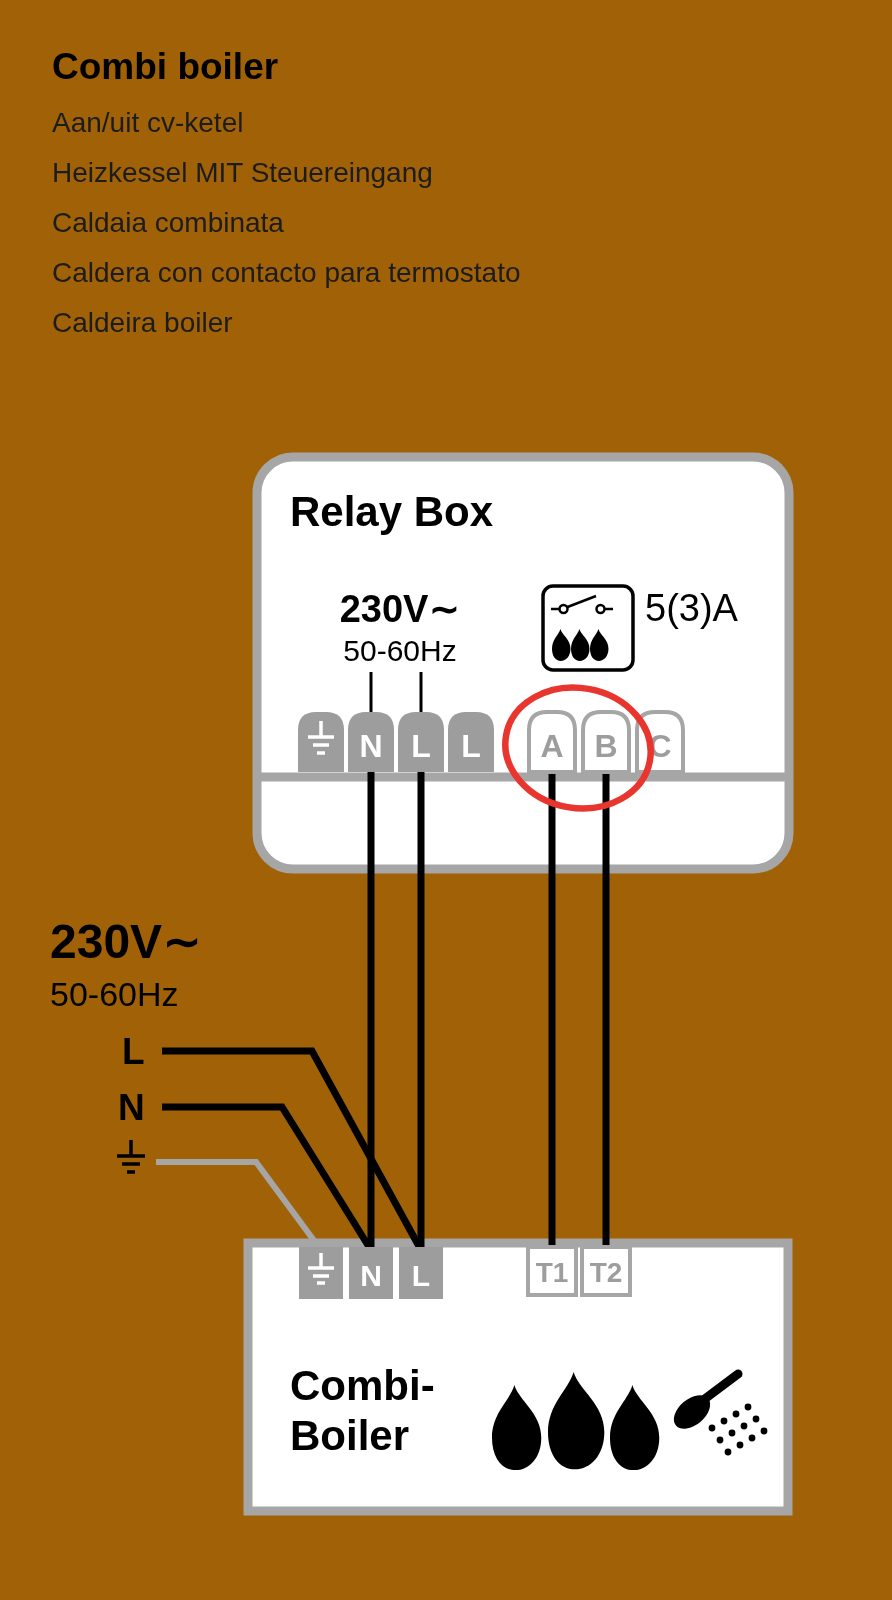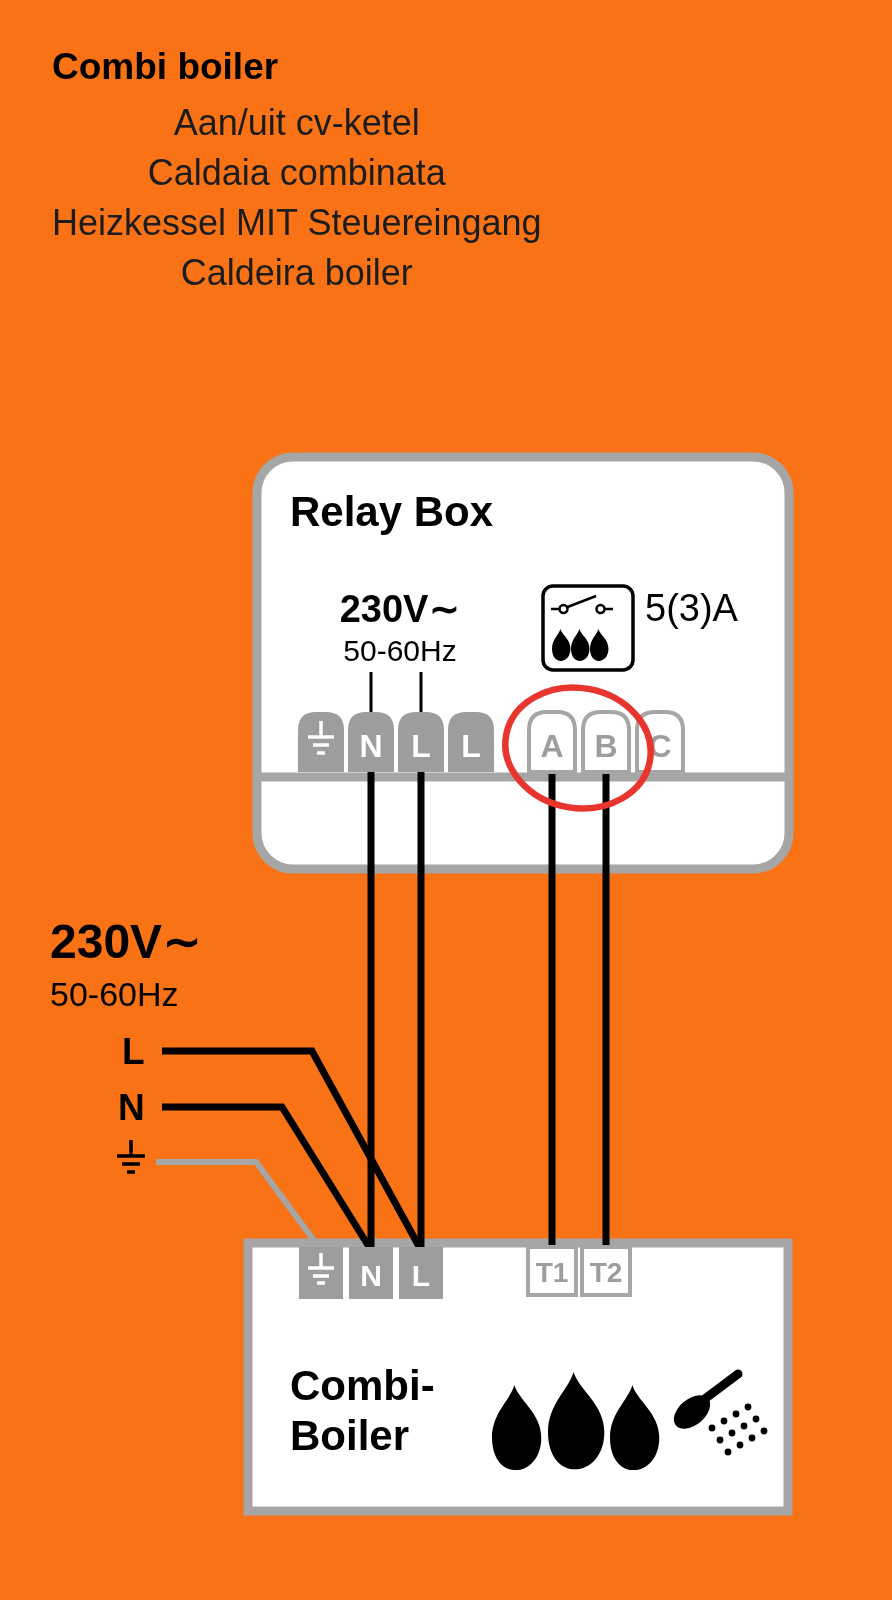--- a/index.html
+++ b/index.html
@@ -1,33 +1,34 @@
 <!DOCTYPE html>
 <html><head>
 <meta charset="utf-8">
 <style>
   html,body{margin:0;padding:0;background:#fff;}
-  .page{position:relative;width:892px;height:1600px;background:#f97316;overflow:hidden;
+  .page{position:relative;width:892px;height:1600px;background:#a16207;overflow:hidden;
         font-family:"Liberation Sans","DejaVu Sans",sans-serif;color:#111;}
   .header{position:absolute;left:52px;top:44px;}
   .header h1{font-size:37px;font-weight:bold;margin:0 0 8px 0;line-height:46px;color:#000;}
-  .t-line{font-size:36px;line-height:50px;font-weight:400;color:#1c1c1c;white-space:nowrap;text-align:center;}
+  .t-line{font-size:28px;line-height:50px;font-weight:400;color:#1c1c1c;white-space:nowrap;}
   svg.diagram{position:absolute;left:0;top:0;}
   svg text{font-family:"Liberation Sans","DejaVu Sans",sans-serif;}
 </style>
 </head>
 <body>
 
 <div class="page">
 
   <div class="header">
     <h1>Combi boiler</h1>
     <div class="t-line">Aan/uit cv-ketel</div>
+    <div class="t-line">Heizkessel MIT Steuereingang</div>
     <div class="t-line">Caldaia combinata</div>
-    <div class="t-line">Heizkessel MIT Steuereingang</div>
+    <div class="t-line">Caldera con contacto para termostato</div>
     <div class="t-line">Caldeira boiler</div>
   </div>
 
   <svg class="diagram" width="892" height="1600" viewBox="0 0 892 1600">
     <defs>
       <path id="flame" d="M20,0 C24,14 44,25 44,47 C44,65 33,76 21,76 C9,76 0,65 0,47 C0,25 16,14 20,0 Z"></path>
     </defs>
 
     <g>
       <rect x="257" y="457" width="532" height="412" rx="36" fill="#fff" stroke="#a6a6a6" stroke-width="9"></rect>

